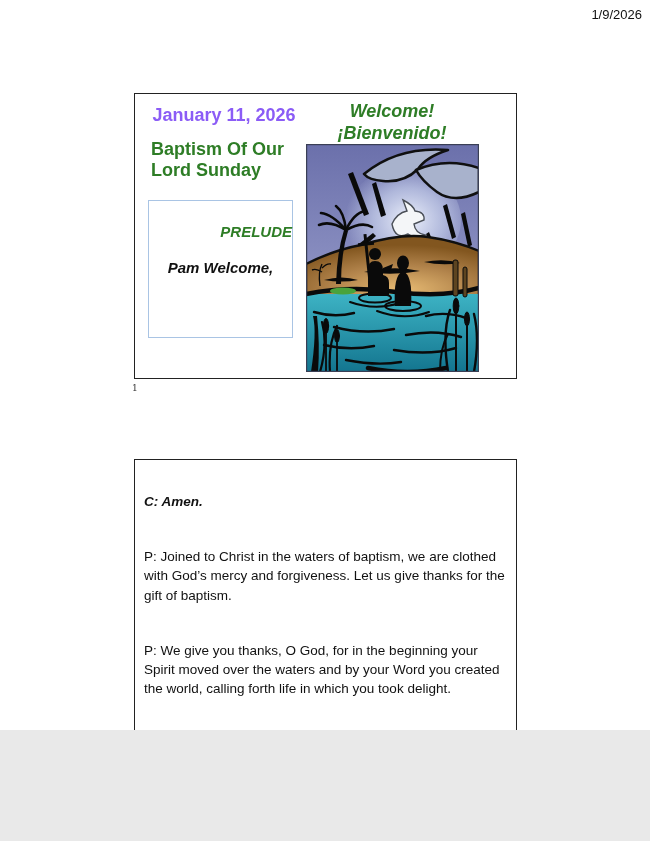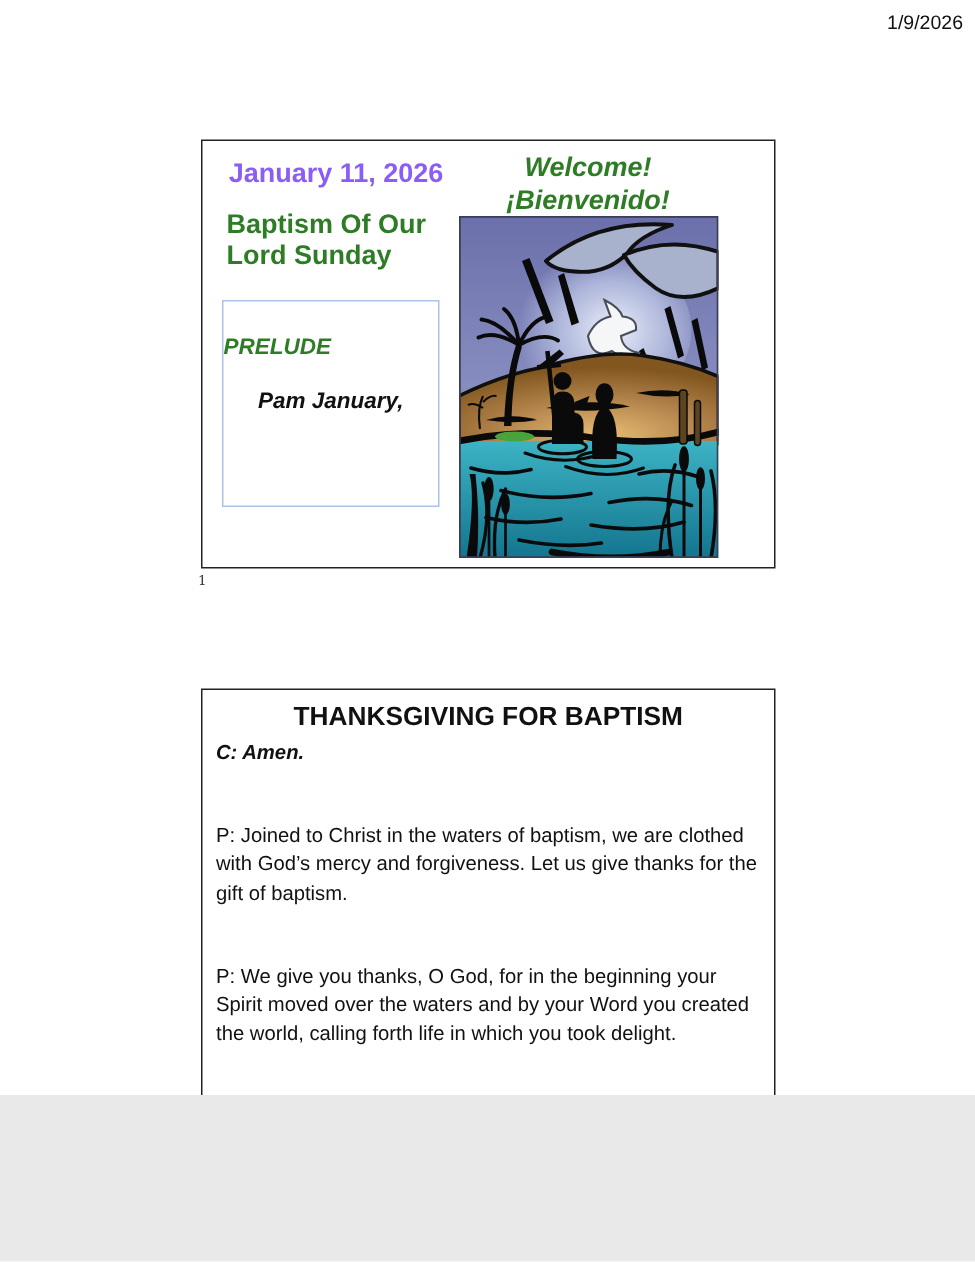--- a/index.html
+++ b/index.html
@@ -43,21 +43,21 @@
   .welcome{
     position:absolute;left:168px;top:6px;width:178px;
     text-align:center;font-size:18px;font-weight:bold;color:#2e7d26;line-height:22px;font-style:italic;
   }
   .prelude-box{
     position:absolute;left:13px;top:106px;width:143px;height:136px;
     border:1px solid #a9c4e4;background:#fff;
   }
   .prelude-title{
     position:absolute;left:0;top:22px;width:100%;
-    text-align:left;font-size:15px;font-weight:bold;font-style:italic;color:#2e7d26;
+    text-align:right;font-size:15px;font-weight:bold;font-style:italic;color:#2e7d26;
   }
   .performer{
     position:absolute;left:0;top:57px;width:100%;
     text-align:center;font-size:15px;font-weight:bold;font-style:italic;color:#111;line-height:19px;
   }
   .clipart{
     position:absolute;left:171px;top:50px;width:173px;height:228px;
   }
   
   .s2-title{
@@ -83,21 +83,21 @@
     <div class="s1-title">January 11, 2026</div>
     <div class="s1-subtitle">Baptism Of Our Lord Sunday</div>
     <div class="welcome">
       <div>Welcome!</div>
       <div>¡Bienvenido!</div>
     </div>
 
     <div class="prelude-box">
       <div class="prelude-title">PRELUDE</div>
       <div class="performer">
-        <div>Pam January,</div>
+        <div>Pam Welcome,</div>
       </div>
     </div>
 
     <svg class="clipart" viewBox="0 0 173 228" xmlns="http://www.w3.org/2000/svg">
       <defs>
         <linearGradient id="sky" x1="0" y1="0" x2="0" y2="1">
           <stop offset="0" stop-color="#6b70ab"></stop>
           <stop offset="1" stop-color="#9196c6"></stop>
         </linearGradient>
         <radialGradient id="glow" cx="0.55" cy="0.5" r="0.55">
@@ -223,21 +223,20 @@
         <path d="M168,228 q6,-34 0,-58" fill="none" stroke-width="2.4"></path>
         <path d="M134,228 q0,-24 8,-38" fill="none" stroke-width="2"></path>
       </g>
 
       <rect x="0.6" y="0.6" width="171.8" height="226.8" fill="none" stroke="#3a3f55" stroke-width="1.2"></rect>
     </svg>
   </div>
   <div class="slide-num num1">1</div>
 
   <div class="slide slide2">
-    <div class="s2-title">THANKSGIVING FOR BAPTISM</div>
     <div class="s2-body">
       <p class="bold">C: Amen.</p>
       <p class="gap">P: Joined to Christ in the waters of baptism, we are clothed with God’s mercy and forgiveness. Let us give thanks for the gift of baptism.</p>
       <p class="gap">P: We give you thanks, O God, for in the beginning your Spirit moved over the waters and by your Word you created the world, calling forth life in which you took delight.</p>
     </div>
   </div>
   <div class="slide-num num2">2</div>
 
   <div class="footer-page">1</div>
 </div>

